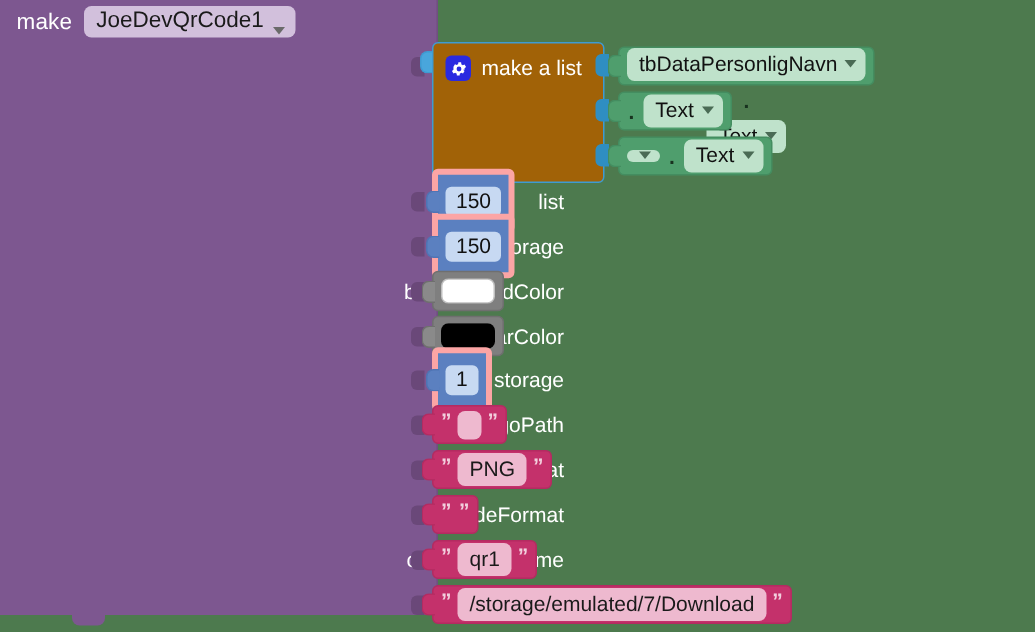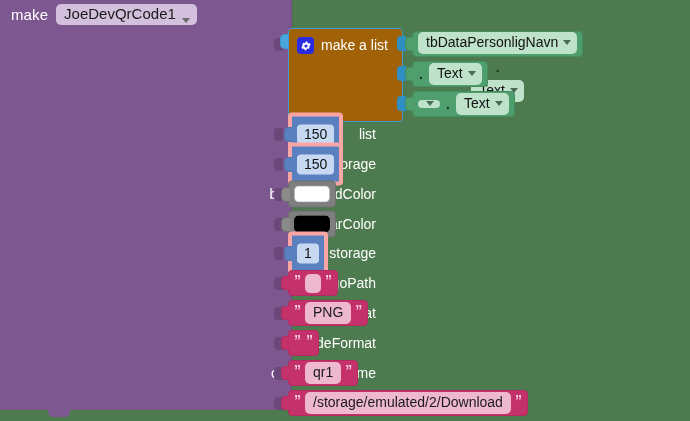--- a/index.html
+++ b/index.html
@@ -414,15 +414,15 @@
 <div class="vblock text-block" style="left:288px; top:373px;">
   <span class="tab"></span>
   <span class="quote">”</span>
   <span class="text-field">qr1</span>
   <span class="quote">”</span>
 </div>
 
 <div class="vblock text-block" style="left:288px; top:403px;">
   <span class="tab"></span>
   <span class="quote">”</span>
-  <span class="text-field">/storage/emulated/2/Download</span>
+  <span class="text-field">/storage/emulated/7/Download</span>
   <span class="quote">”</span>
 </div>
 
 </body></html>

